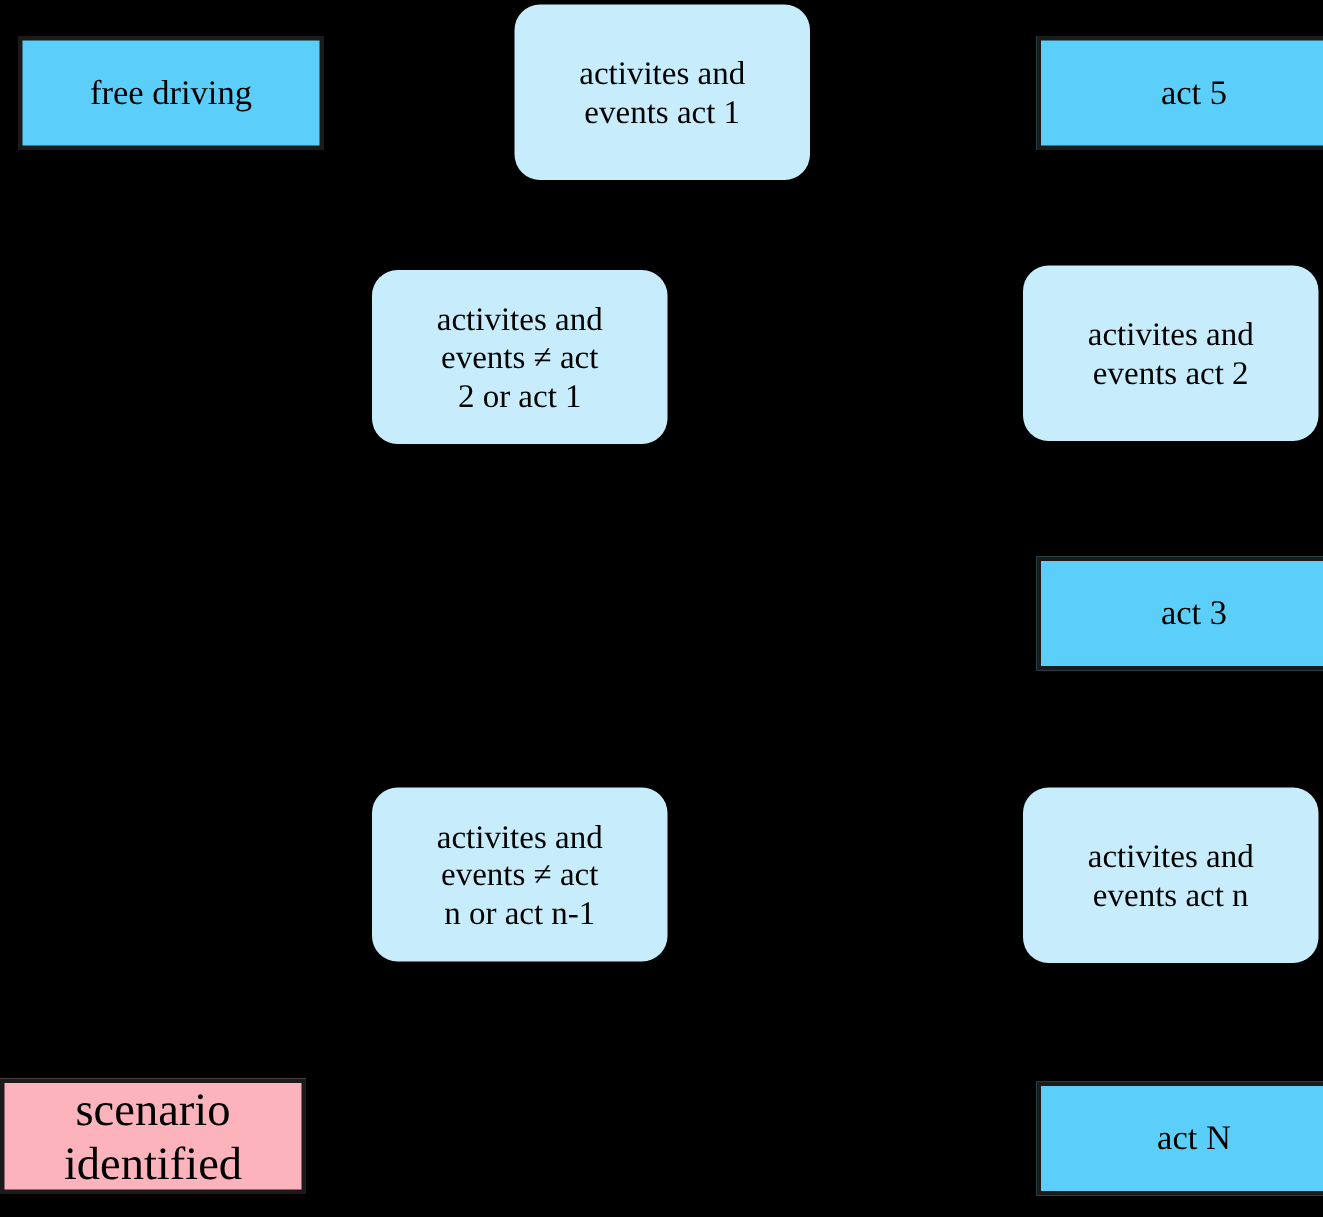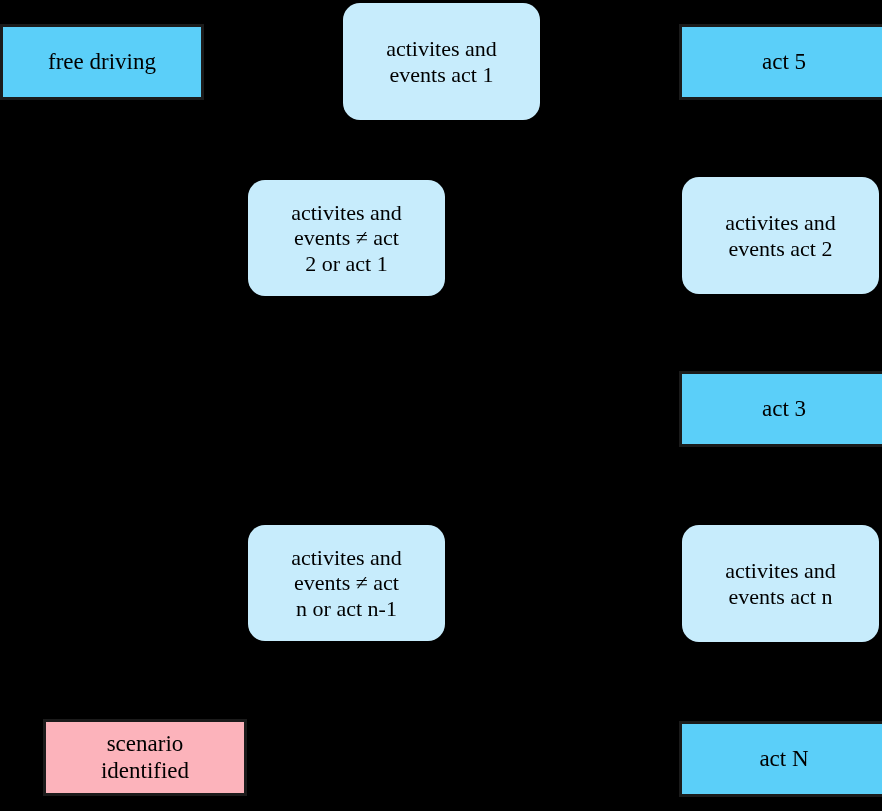--- a/index.html
+++ b/index.html
@@ -34,27 +34,27 @@
     justify-content: center;
     text-align: center;
     color: #000000;
     line-height: 1.16;
   }
   
   .state {
     background: #5BCFF9;
     border: 3px solid #1b1b1b;
     font-size: 23px;
+    margin-left: 12px;
   }
   
   .terminal {
     background: #FCB3BB;
     border: 3px solid #1b1b1b;
-    font-size: 23px;
-    margin-left: 43px;
+    font-size: 31px;
   }
   
   .condition {
     background: #C7ECFC;
     border: none;
     border-radius: 17px;
     font-size: 22px;
     padding: 4px 8px;
   }
   .node-label {

